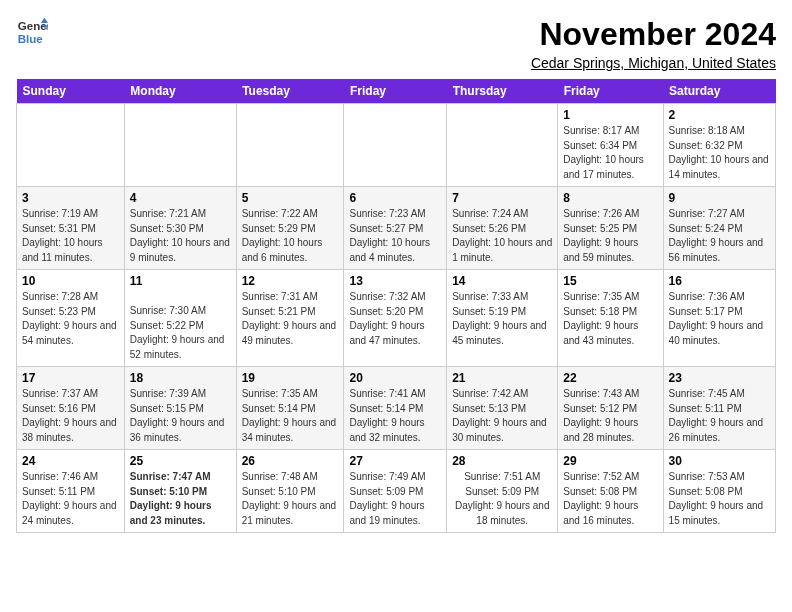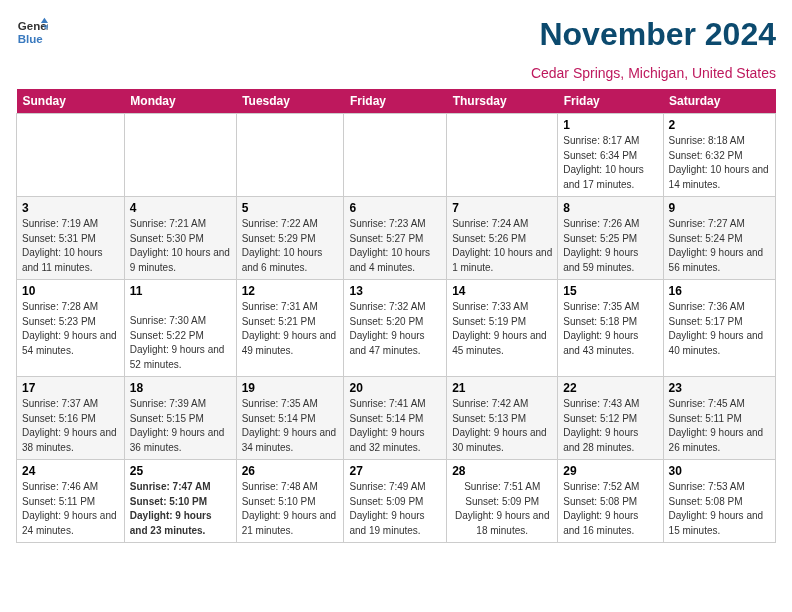--- a/index.html
+++ b/index.html
@@ -24,34 +24,35 @@
     .logo-icon {
       width: 32px;
       height: 32px;
     }
     .title-area {
       text-align: right;
     }
     .month-title {
       font-size: 32px;
       font-weight: bold;
-      color: #0c4a6e;
+      color: #000000;
     }
     .location-title {
       font-size: 14px;
-      color: #be185d;
-      margin-top: 12px;
+      color: #000000;
+      margin-top: 2px;
+      text-decoration: underline;
     }
     table {
       width: 100%;
       border-collapse: collapse;
       font-size: 10.5px;
     }
     thead th {
-      background-color: #be185d;
+      background-color: #6d28d9;
       color: #fff;
       padding: 5px 6px;
       text-align: left;
       font-size: 12px;
       font-weight: bold;
     }
     tbody td {
       border: 1px solid #ccc;
       vertical-align: top;
       padding: 4px 5px;

